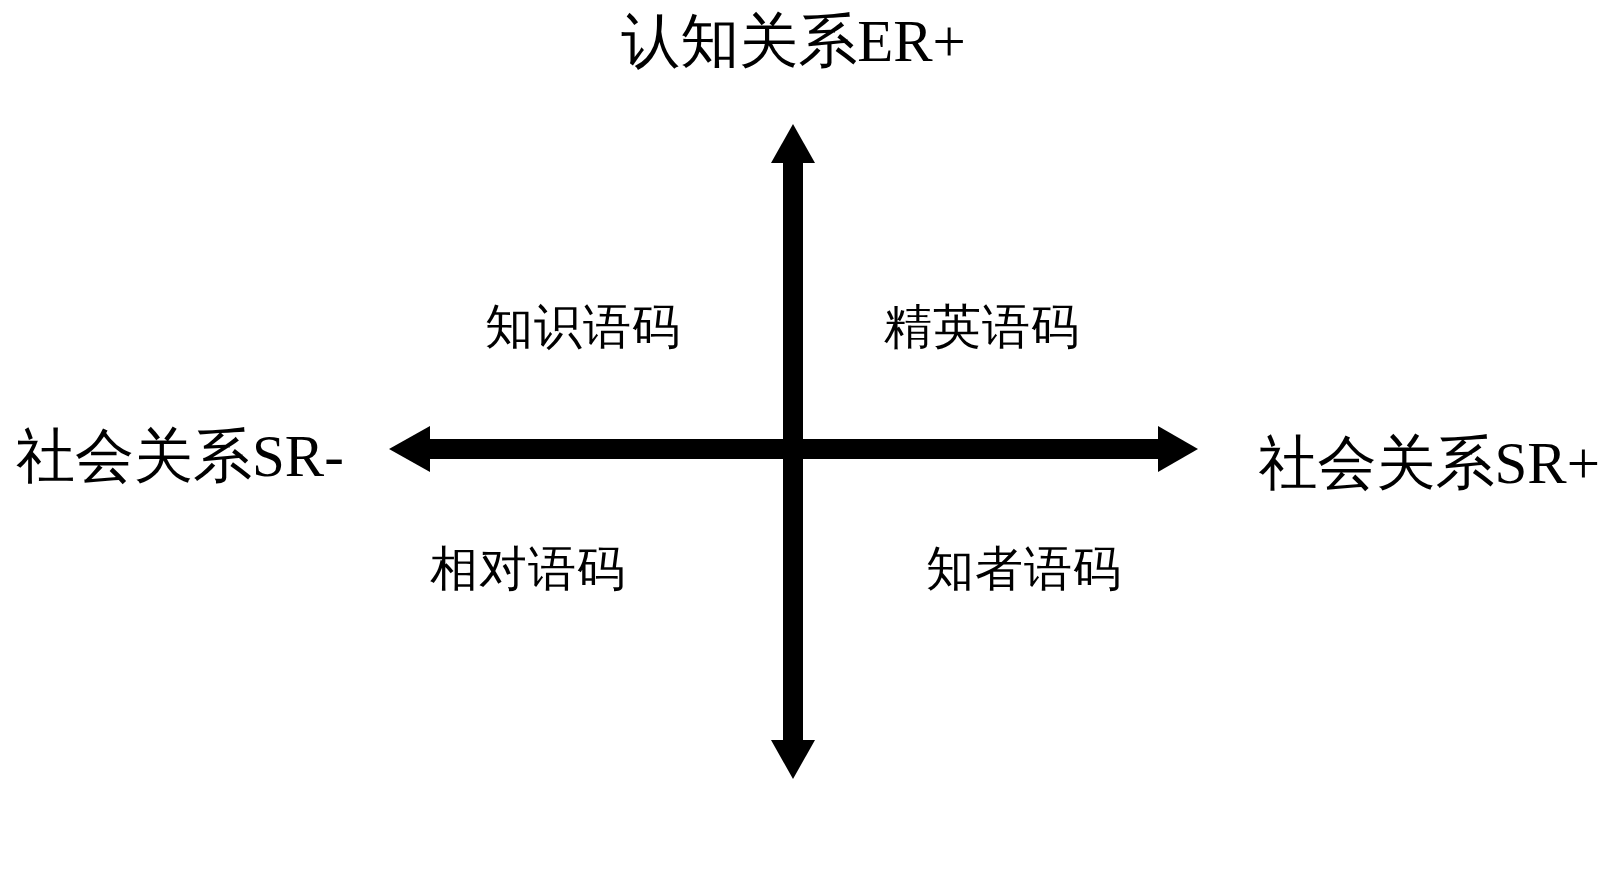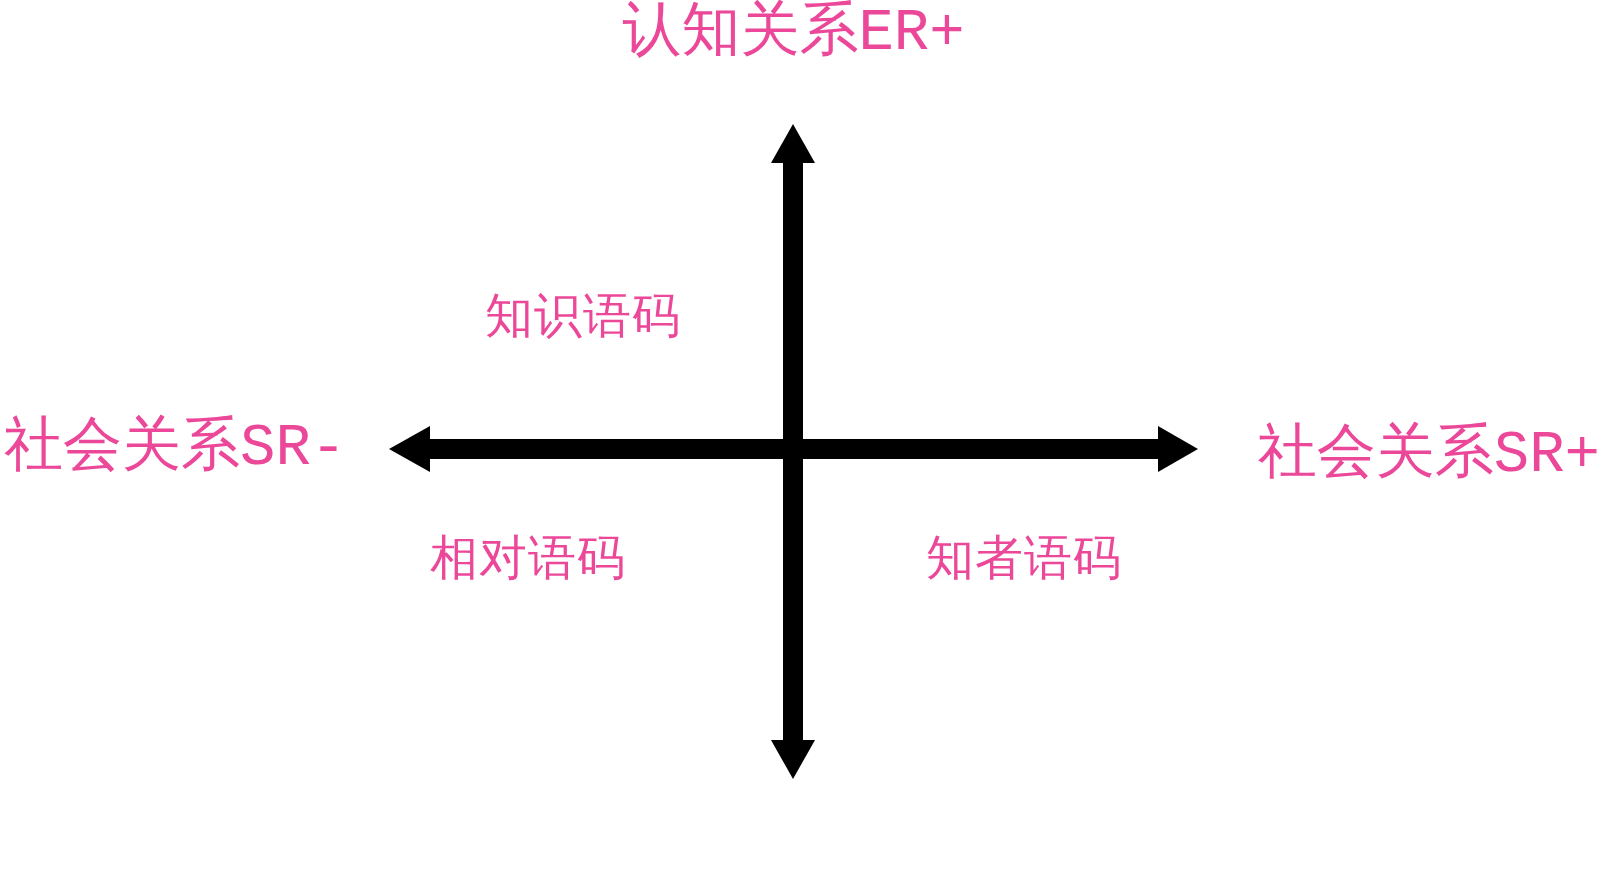--- a/index.html
+++ b/index.html
@@ -25,43 +25,44 @@
     left: 0;
     top: 0;
     width: 1600px;
     height: 878px;
     pointer-events: none;
   }
   .label {
     position: absolute;
     white-space: nowrap;
     line-height: 1;
-    color: #ec4899;
-    font-family: Liberation Mono, monospace;
+    color: #000000;
+    font-family: Liberation Serif, serif;
     font-weight: 400;
+    margin-top: 8px;
   }
   
   .axis-label {
     font-size: 59px;
     letter-spacing: 0px;
   }
   #label-top {
     left: 0;
     top: 4px;
     width: 1587px;
     text-align: center;
   }
   #label-bottom {
     left: 0;
     top: 798px;
     width: 1587px;
     text-align: center;
   }
   #label-left {
-    left: 4px;
+    left: 16px;
     top: 419px;
     width: 368px;
     text-align: left;
   }
   #label-right {
     left: 1221px;
     top: 426px;
     width: 379px;
     text-align: right;
   }
@@ -117,18 +118,19 @@
 
   <div class="label axis-label" id="label-top">认知关系ER+</div>
 
 
   <div class="label axis-label" id="label-left">社会关系SR-</div>
 
   <div class="label axis-label" id="label-right">社会关系SR+</div>
 
   <div class="label quadrant-label" id="quad-tl">知识语码</div>
 
+  <div class="label quadrant-label" id="quad-tr">精英语码</div>
 
   <div class="label quadrant-label" id="quad-bl">相对语码</div>
 
   <div class="label quadrant-label" id="quad-br">知者语码</div>
 
 </div>
 
 </body></html>

